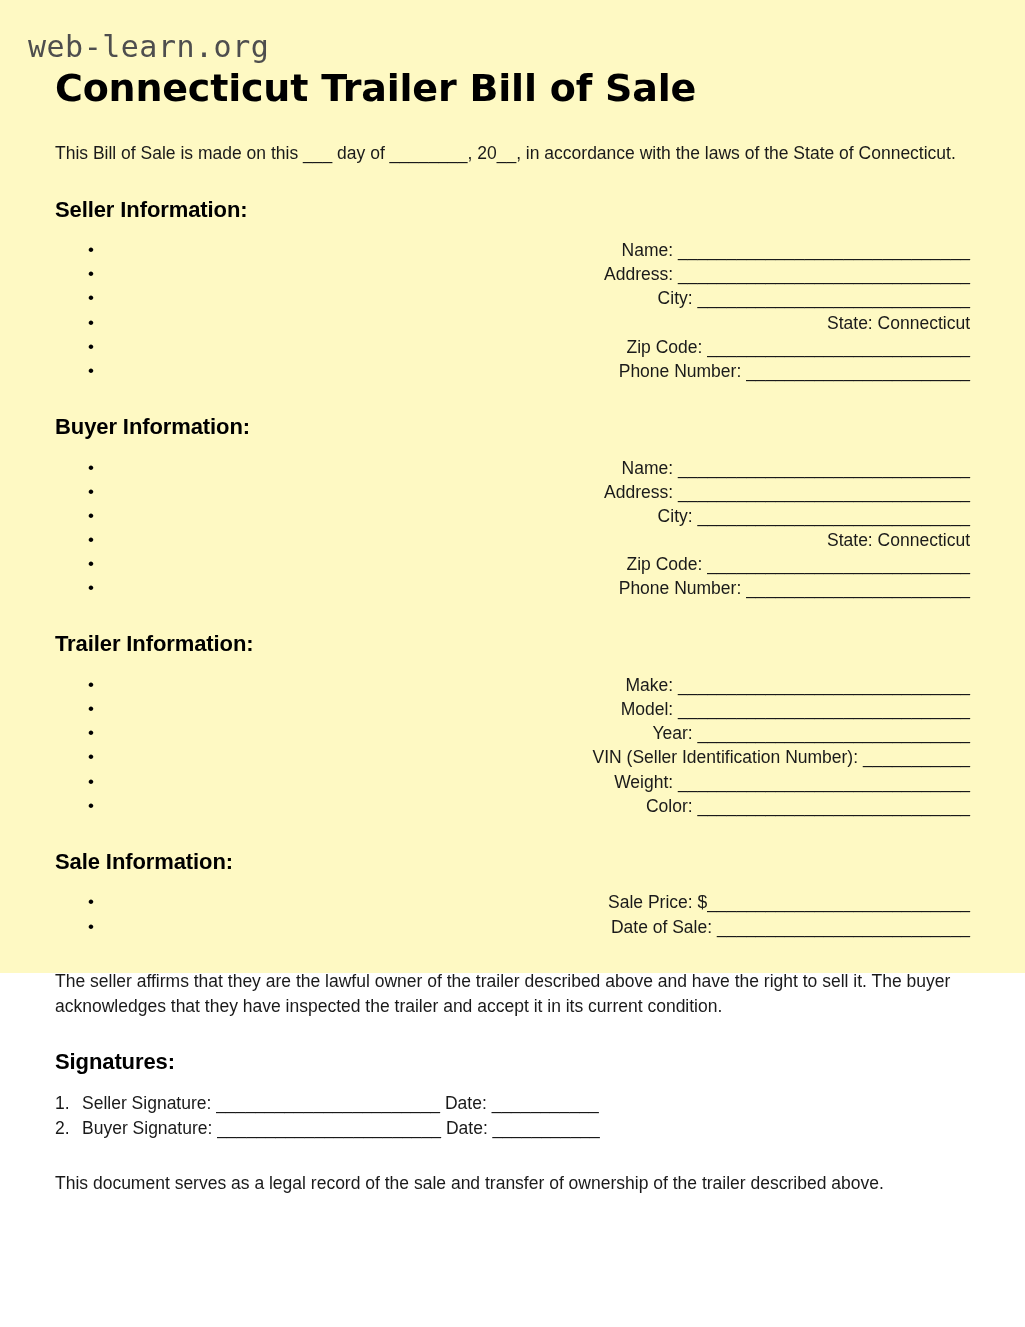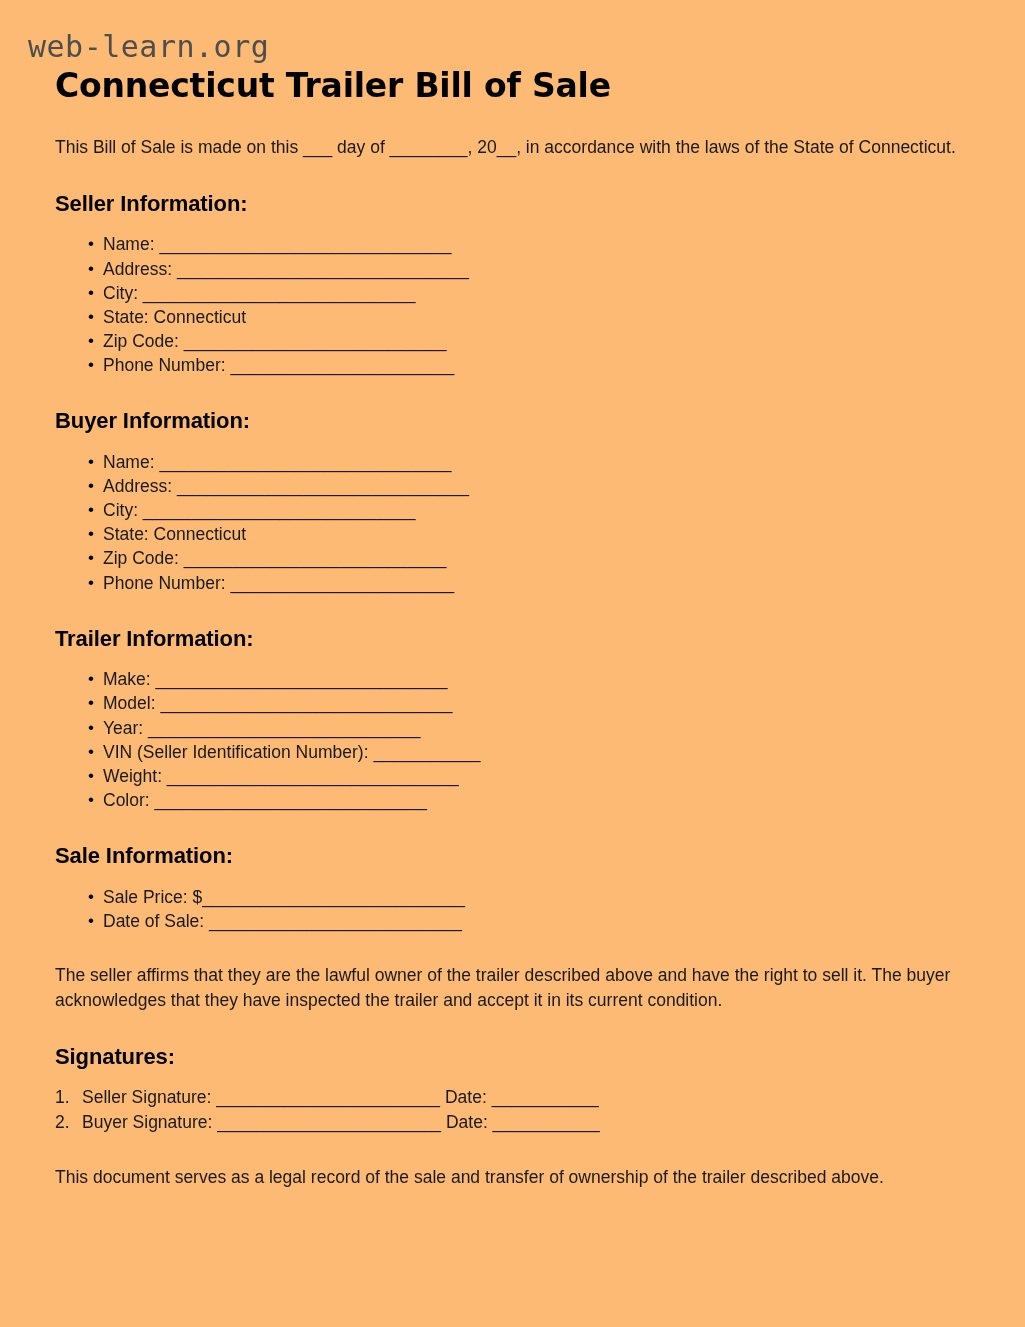--- a/index.html
+++ b/index.html
@@ -12,40 +12,40 @@
     width: 1025px;
     height: 1327px;
     font-family: "Liberation Sans", sans-serif;
     color: #000000;
     -webkit-font-smoothing: antialiased;
     overflow: hidden;
   }
   .page {
     position: relative;
     width: 1025px;
-    height: 1327px;
-    background: #fdba74;
+    height: 973px;
+    background: #fef9c3;
     box-sizing: border-box;
   }
   .doc-header {
     padding: 30px 0 0 0;
   }
   .site-logo {
     font-family: "DejaVu Sans Mono", "Liberation Mono", monospace;
     font-size: 30px;
     font-weight: 400;
     color: #4e4e4e;
     letter-spacing: 0.5px;
     margin: 0 0 0 28px;
     line-height: 1.1;
     white-space: nowrap;
   }
   .doc-title {
     font-family: "DejaVu Sans", sans-serif;
-    font-size: 33px;
+    font-size: 38px;
     font-weight: bold;
     color: #000000;
     margin: 4px 0 0 55px;
     line-height: 1.15;
     letter-spacing: -0.2px;
   }
   .content {
     margin: 0 55px 8px 55px;
     width: 915px;
   }
@@ -74,20 +74,21 @@
     margin: 14px 0 0 0;
     padding: 0;
   }
   ul.field-list li {
     font-size: 17.5px;
     line-height: 1.38;
     color: #1a1a1a;
     position: relative;
     padding-left: 48px;
     white-space: nowrap;
+    text-align: right;
   }
   ul.field-list li::before {
     content: "\2022";
     position: absolute;
     left: 33px;
     top: 0;
     font-size: 17px;
     line-height: 1.38;
     color: #000000;
   }

